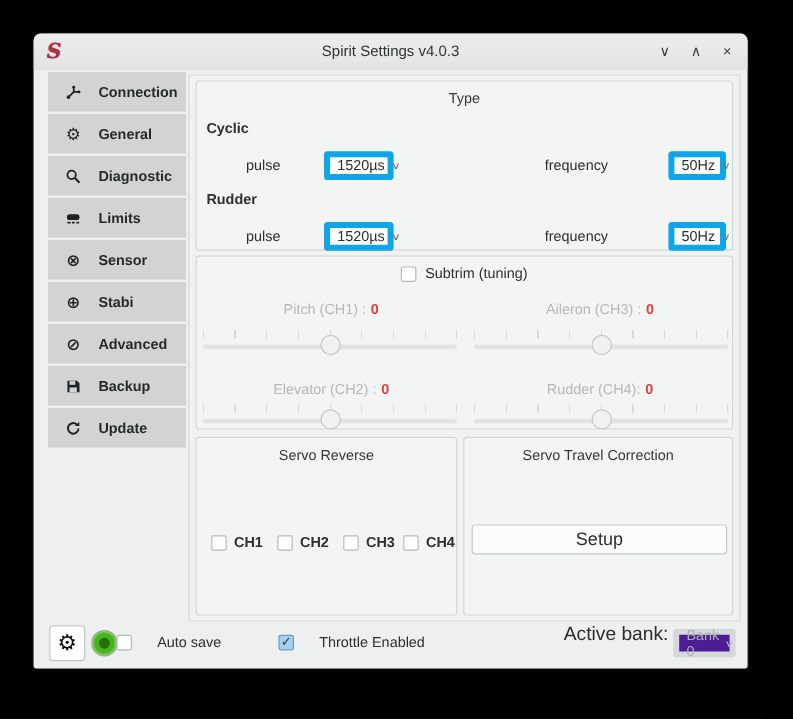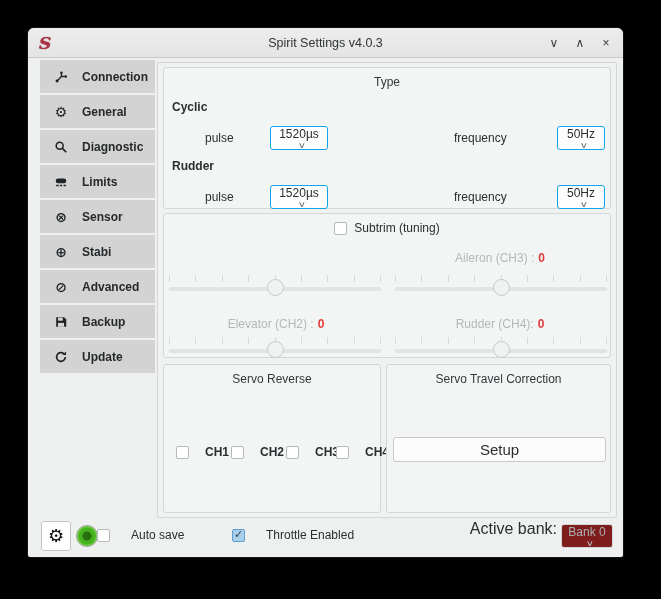--- a/index.html
+++ b/index.html
@@ -43,25 +43,25 @@
   .gb-title { position:absolute; top:7px; left:0; right:0; text-align:center;
               font-size:12px; color:#33383b; }
   #type-box    { left:5px; top:4px;   width:448px; height:142px; }
   #subtrim-box { left:5px; top:150px; width:448px; height:145px; }
   #reverse-box { left:5px; top:301px; width:218px; height:149px; }
   #travel-box  { left:228px; top:301px; width:225px; height:149px; }
 
   .bold-lbl { position:absolute; font-size:12px; font-weight:bold; color:#2b2e30; }
   .plain-lbl { position:absolute; font-size:12px; color:#2b2e30; }
 
-  .dd { position:absolute; height:24px; background:#fdfdfd; border:1px solid #0ea5e9;
+  .dd { position:absolute; height:24px; background:#fdfdfd; border:5px solid #0ea5e9;
         border-radius:3px; display:flex; align-items:center;
-        justify-content:space-between; padding:0 6px; font-size:12px; color:#2b2e30;flex-direction:column; }
+        justify-content:space-between; padding:0 6px; font-size:12px; color:#2b2e30; }
   .dd .chev { font-size:8px; color:#70787c; transform:scaleX(1.4); margin-left:6px; }
-  .dd.disabled { color:#aab1b5; background:#7f1d1d; border-color:#d5d8d9; }
+  .dd.disabled { color:#aab1b5; background:#4c1d95; border-color:#d5d8d9; }
   .dd.disabled .chev { color:#b3b8ba; }
 
   .cb { display:inline-block; width:13px; height:13px; background:#fff;
         border:1px solid #b4b9bb; border-radius:2px; position:relative; flex:0 0 13px; }
   .cb.checked { background:#a9cfeb; border-color:#5f9fd2; }
   .cb.checked::after { content:"✓"; position:absolute; left:1px; top:-2px;
                        font-size:11px; font-weight:bold; color:#23435c; }
 
   
   .st-check-row { position:absolute; left:0; right:0; top:7px; display:flex;
@@ -73,21 +73,21 @@
   .slider { position:absolute; width:212px; height:24px; }
   .slider .ticks { position:absolute; left:0; right:0; top:2px; height:7px;
                    background:repeating-linear-gradient(90deg,#d7d9da 0 1px,transparent 1px 26.4px); }
   .slider .track { position:absolute; left:0; right:0; top:14px; height:4px;
                    background:#e2e4e4; border-radius:2px; }
   .slider .handle { position:absolute; left:calc(50% - 8.5px); top:6px;
                     width:17px; height:17px; border-radius:50%;
                     background:#f0f1f1; border:1px solid #c6c9ca; }
 
   
-  .rv-item { position:absolute; top:80px; display:flex; align-items:center; gap:16px; }
+  .rv-item { position:absolute; top:80px; display:flex; align-items:center; gap:6px; }
   .rv-item .lbl { font-size:12px; font-weight:bold; color:#2b2e30; }
 
   
   .setup-btn { position:absolute; left:6px; top:72px; width:213px; height:25px;
                background:#fcfcfc; border:1px solid #c6c9ca; border-radius:3px;
                display:flex; align-items:center; justify-content:center;
                font-size:15px; color:#2b2e30; }
 
   
   .bottom-bar { position:absolute; left:0; top:490px; width:595px; height:39px; }
@@ -223,20 +223,23 @@
         <span>50Hz</span>
           <span class="chev">∨</span>
       </div>
     </div>
 
     <div class="gbox" id="subtrim-box">
       <div class="st-check-row">
         <span class="cb"></span>
         <span class="lbl">Subtrim (tuning)</span>
       </div>
+      <div class="st-label" style="left:0; top:37px;">
+        <span>Pitch (CH1) :</span><span class="val">0</span>
+      </div>
       <div class="st-label" style="left:224px; top:37px;">
         <span>Aileron (CH3) :</span><span class="val">0</span>
       </div>
       <div class="slider" style="left:5px; top:59px;">
         <div class="ticks"></div>
         <div class="track"></div>
         <div class="handle"></div>
       </div>
       <div class="slider" style="left:231px; top:59px;">
         <div class="ticks"></div>

